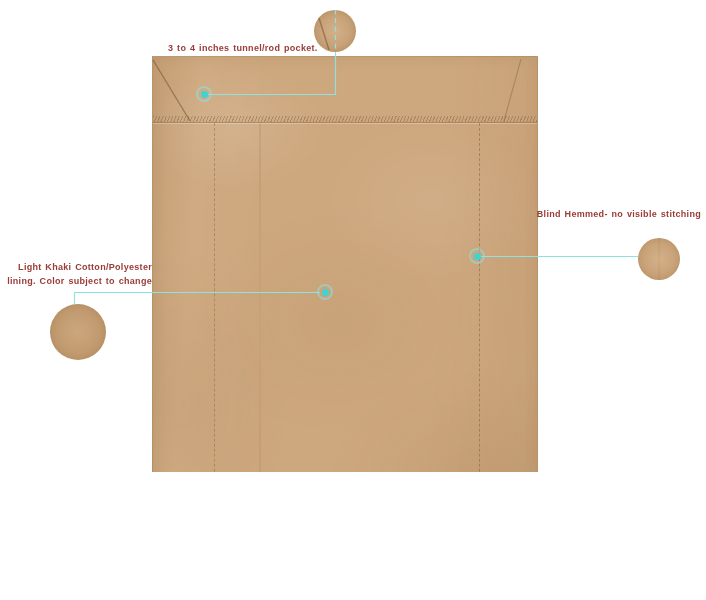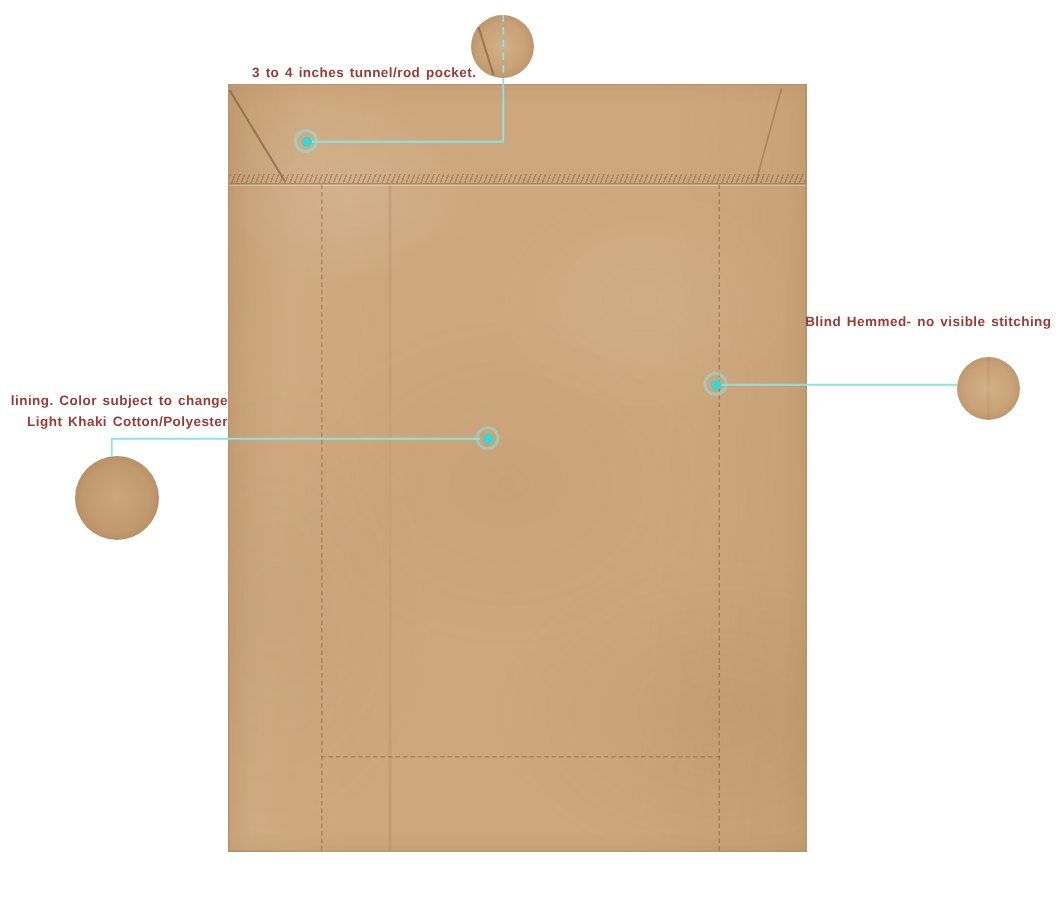--- a/index.html
+++ b/index.html
@@ -1,17 +1,17 @@
 <!DOCTYPE html>
 <html style="--accent-line: #8fe2e2; --dot-fill: #3fd4d4; --label-text: #9a3b38; --fabric-base: #cda77d; --fabric-swatch: #c79f73;"><head>
 <meta charset="utf-8">
 <style>
   html,body{margin:0;padding:0;background:#ffffff;}
   .canvas{
-    position:relative;width:706px;height:600px;background:#ffffff;overflow:hidden;
+    position:relative;width:706px;height:472px;background:#ffffff;overflow:hidden;
     font-family:"Liberation Sans",sans-serif;
   }
   
   .tapestry{
     position:absolute;left:152px;top:56px;width:386px;height:512px;
     background:
       radial-gradient(130px 90px at 22% 14%, rgba(255,255,255,.10), transparent 70%),
       radial-gradient(160px 120px at 72% 28%, rgba(255,255,255,.07), transparent 70%),
       radial-gradient(200px 160px at 48% 52%, rgba(110,75,40,.05), transparent 70%),
       radial-gradient(220px 150px at 86% 82%, rgba(110,75,40,.08), transparent 70%),
@@ -130,21 +130,21 @@
     <path class="teal" d="M480 256.5 L638 256.5"></path>
   </svg>
 
   <div class="dot top"></div>
   <div class="dot left"></div>
   <div class="dot right"></div>
 
   <div class="label top">3 to 4 inches tunnel/rod pocket.</div>
 
   <div class="label left">
+    <div>Light Khaki Cotton/Polyester</div>
     <div>lining. Color subject to change</div>
-    <div>Light Khaki Cotton/Polyester</div>
   </div>
 
   <div class="label right">
     <div>Blind Hemmed- no visible stitching</div>
   </div>
 
 </div>
 
 </body></html>

